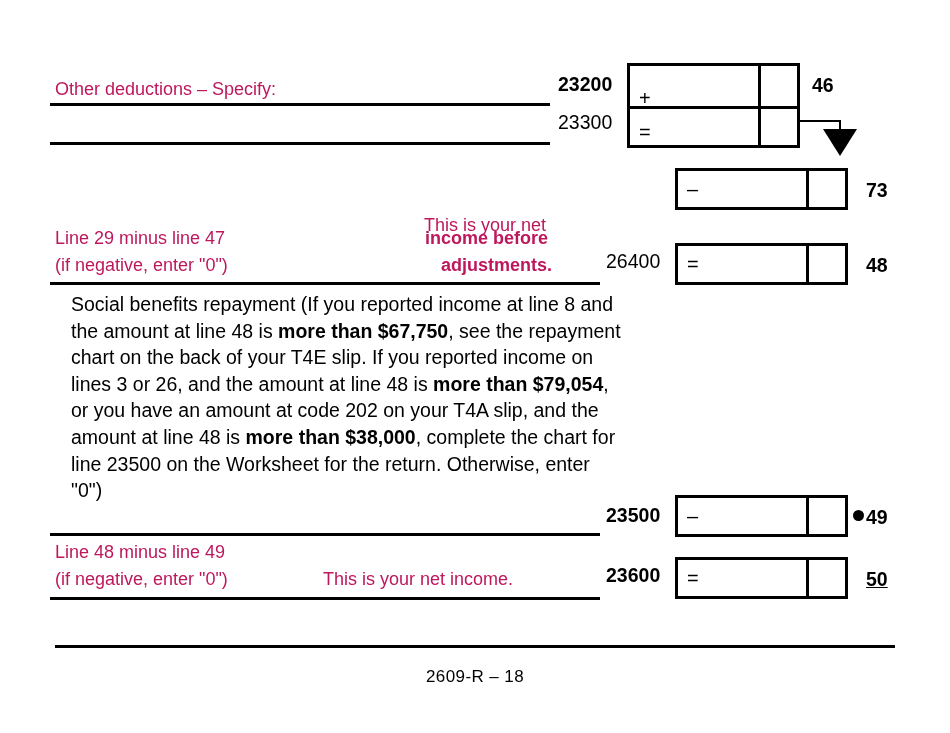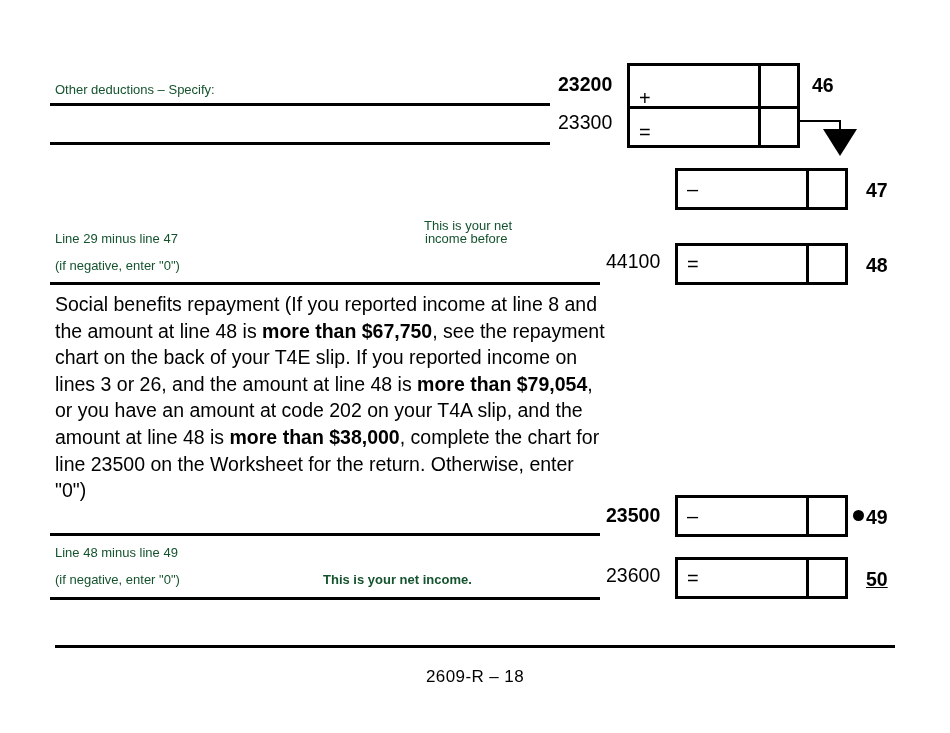--- a/index.html
+++ b/index.html
@@ -16,31 +16,32 @@
     overflow: hidden;
   }
   .page {
     position: absolute;
     inset: 0;
   }
   .abs { position: absolute; }
 
   
   .txt {
-    font-size: 13px;
+    font-size: 18px;
     line-height: 27px;
     white-space: nowrap;
-    color: #14532d;
-  }
-  .txt.b { font-weight: normal; }
+    color: #be185d;
+  }
+  .txt.b { font-weight: bold; }
   .para {
     font-size: 19.5px;
     line-height: 26.6px;
     white-space: normal;
     text-align: left;
+    margin-left: 16px;
   }
 
   
   .rule {
     position: absolute;
     background: #000;
     height: 3px;
   }
 
   
@@ -152,31 +153,32 @@
   <div class="code" style="left:558px; top:113px;">23300</div>
 
   <div class="conn-h" style="left:800px; top:120px; width:41px;"></div>
   <div class="conn-v" style="left:839px; top:120px; height:16px;"></div>
   <div class="arrowhead" style="left:823px; top:129px;"></div>
 
   <div class="fieldbox" style="left:675px; top:168px; width:173px; height:42px;">
     <div class="op">–</div>
     <div class="divider" style="left:128px;"></div>
   </div>
-  <div class="lineno" style="left:866px; top:181px;">47</div>
+  <div class="lineno" style="left:866px; top:181px;">73</div>
 
   <div class="abs txt" style="left:55px; top:225px;">Line 29 minus line 47</div>
   <div class="abs txt" style="left:55px; top:252px;">(if negative, enter "0")</div>
 
   <div class="abs txt" style="left:424px; top:212px;text-align:center;">This is your net</div>
   <div class="abs txt b" style="left:425px; top:225px;">income before</div>
+  <div class="abs txt b" style="left:441px; top:252px;">adjustments.</div>
 
   <div class="rule" style="left:50px; top:282px; width:550px;"></div>
 
-  <div class="code" style="left:606px; top:252px;">44100</div>
+  <div class="code" style="left:606px; top:252px;">26400</div>
 
   <div class="fieldbox" style="left:675px; top:243px; width:173px; height:42px;">
     <div class="op">=</div>
     <div class="divider" style="left:128px;"></div>
   </div>
   <div class="lineno" style="left:866px; top:256px;">48</div>
 
   <div class="abs para" style="left:55px; top:291px; width:550px;"><span>Social benefits repayment (If you reported income at line 8 and the amount at line 48 is </span><span style="font-weight: bold;">more than $67,750</span><span>, see the repayment chart on the back of your T4E slip. If you reported income on lines 3 or 26, and the amount at line 48 is </span><span style="font-weight: bold;">more than $79,054</span><span>, or you have an amount at code 202 on your T4A slip, and the amount at line 48 is </span><span style="font-weight: bold;">more than $38,000</span><span>, complete the chart for line 23500 on the Worksheet for the return. Otherwise, enter "0")</span></div>
 
   <div class="rule" style="left:50px; top:533px; width:550px;"></div>
@@ -186,27 +188,27 @@
   <div class="fieldbox" style="left:675px; top:495px; width:173px; height:42px;">
     <div class="op">–</div>
     <div class="divider" style="left:128px;"></div>
   </div>
   <div class="bullet" style="left:853px; top:510px;"></div>
   <div class="lineno" style="left:866px; top:508px;">49</div>
 
   <div class="abs txt" style="left:55px; top:539px;">Line 48 minus line 49</div>
   <div class="abs txt" style="left:55px; top:566px;">(if negative, enter "0")</div>
 
-  <div class="abs txt" style="left:323px; top:566px;font-weight:bold;">
+  <div class="abs txt" style="left:323px; top:566px;">
     <span>This is your </span><span class="b">net income.</span>
   </div>
 
   <div class="rule" style="left:50px; top:597px; width:550px;"></div>
 
-  <div class="code" style="left:606px; top:566px;">23600</div>
+  <div class="code" style="left:606px; top:566px;font-weight:bold;">23600</div>
 
   <div class="fieldbox" style="left:675px; top:557px; width:173px; height:42px;">
     <div class="op">=</div>
     <div class="divider" style="left:128px;"></div>
   </div>
   <div class="lineno" style="left:866px; top:570px;text-decoration:underline;">50</div>
 
   <div class="rule" style="left:55px; top:645px; width:840px;"></div>
   <div class="footer-text" style="top:667px;">2609-R – 18</div>
 

